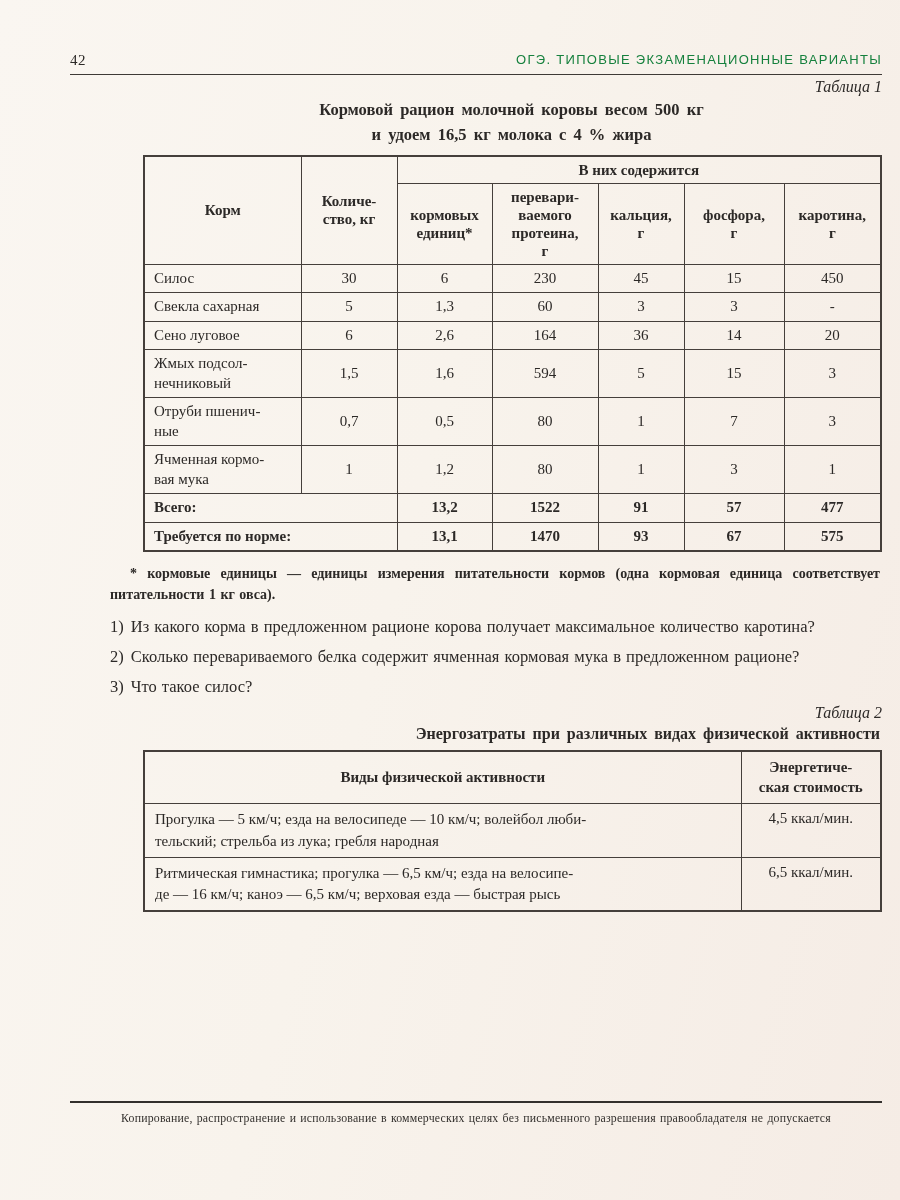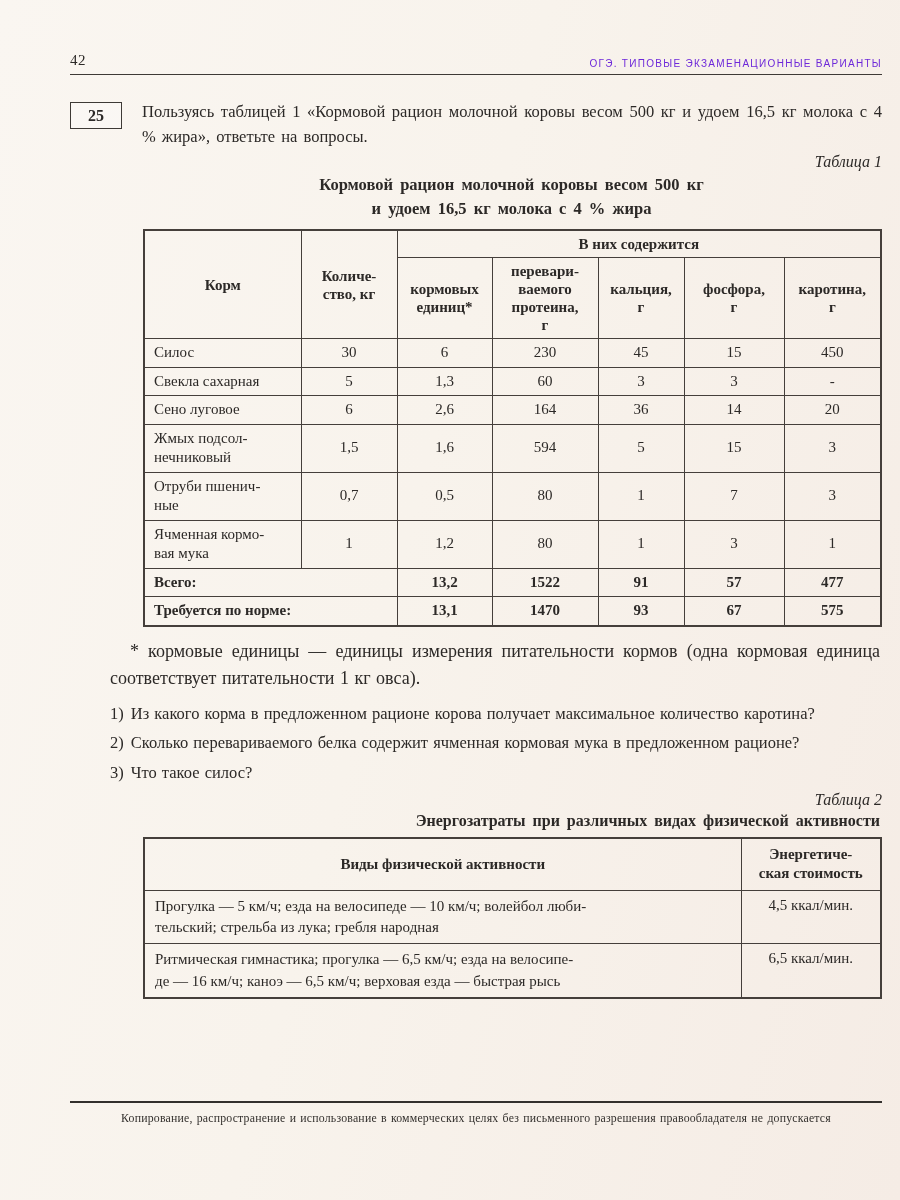--- a/index.html
+++ b/index.html
@@ -5,25 +5,25 @@
   html,body{margin:0;padding:0;}
   body{
     width:900px;height:1200px;
     font-family:"Liberation Serif","DejaVu Serif",serif;
     color:#2c2927;
     background:linear-gradient(105deg,#faf6f1 0%,#f8f3ec 45%,#f5ece5 100%);
     position:relative;overflow:hidden;
   }
   .content{position:absolute;left:70px;top:52px;width:812px;}
   
-  .pagehead{display:flex;justify-content:space-between;align-items:flex-end;
+  .pagehead{display:flex;justify-content:space-between;
     border-bottom:1.6px solid #3e3a36;padding-bottom:5px;}
   .pagenum{font-size:15px;letter-spacing:.5px;}
   .pagehead-title{font-family:"Liberation Sans","DejaVu Sans",sans-serif;
-    font-size:10px;letter-spacing:1.3px;color:#6d28d9;}
+    font-size:13px;letter-spacing:1.3px;color:#15803d;}
   
   .task-row{display:flex;margin-top:25px;}
   .task-numbox{width:50px;height:25px;border:1.6px solid #3e3a36;flex:0 0 auto;
     display:flex;align-items:center;justify-content:center;
     font-weight:bold;font-size:16px;margin-top:2px;background:rgba(255,255,255,.25);}
   .task-text{flex:1;margin:0 0 0 20px;font-size:16.5px;line-height:1.5;
     text-align:justify;word-spacing:2px;}
   
   .tbl-label{font-style:italic;font-size:16px;text-align:right;margin-top:3px;}
   .t1-title{font-weight:bold;font-size:16.5px;text-align:center;line-height:1.5;
@@ -35,22 +35,22 @@
     border:2px solid #453f3b;table-layout:fixed;}
   th,td{border:1.2px solid #453f3b;font-size:15px;white-space:pre-line;}
   th{font-weight:bold;line-height:1.2;padding:4px 3px;text-align:center;vertical-align:middle;}
   td{line-height:1.3;padding:4px 4px;text-align:center;vertical-align:middle;}
   td.name{text-align:left;padding-left:9px;}
   tr.bold td{font-weight:bold;}
   .t2 td{vertical-align:top;padding:5px 6px;text-align:center;}
   .t2 td.act{text-align:left;padding-left:10px;line-height:1.42;}
   .t2 th{line-height:1.3;padding:6px 4px;}
   
-  .footnote{margin:11px 16px 0 40px;width:770px;font-size:18px;line-height:1.5;
-    text-align:justify;text-indent:20px;word-spacing:1px;}
+  .footnote{margin:11px 16px 0 40px;width:770px;font-size:14px;line-height:1.5;
+    text-align:justify;text-indent:20px;word-spacing:1px;font-weight:bold;}
   .questions{margin:10px 0 0 40px;width:770px;list-style:none;padding:0;}
   .questions li{font-size:16.5px;line-height:1.5;text-align:justify;
     padding-left:30px;text-indent:-30px;margin-bottom:5px;word-spacing:1px;}
   .q-num{margin-right:7px;}
   
   .instruction-box{margin:4px 0 0 73px;width:737px;box-sizing:border-box;
     border:1.6px solid #3e3a36;padding:8px 10px;text-align:center;
     font-weight:bold;font-style:italic;font-size:16.5px;word-spacing:3px;
     background:rgba(255,255,255,.2);}
   
@@ -62,26 +62,20 @@
 </head>
 <body>
 
 <div class="content">
 
   <div class="pagehead">
     <span class="pagenum">42</span>
     <span class="pagehead-title">ОГЭ. ТИПОВЫЕ ЭКЗАМЕНАЦИОННЫЕ ВАРИАНТЫ</span>
   </div>
 
-  <div class="task-row">
-    <div class="task-numbox">
-      <span>25</span>
-    </div>
-    <p class="task-text">Пользуясь таблицей 1 «Кормовой рацион молочной коровы весом 500 кг и удоем 16,5 кг молока с 4 % жира», ответьте на вопросы.</p>
-  </div>
 
   <div class="tbl-label">Таблица 1</div>
 
   <div class="t1-title">
     <div>Кормовой рацион молочной коровы весом 500 кг</div>
     <div>и удоем 16,5 кг молока с 4 % жира</div>
   </div>
 
   <table class="t1">
     <colgroup>

